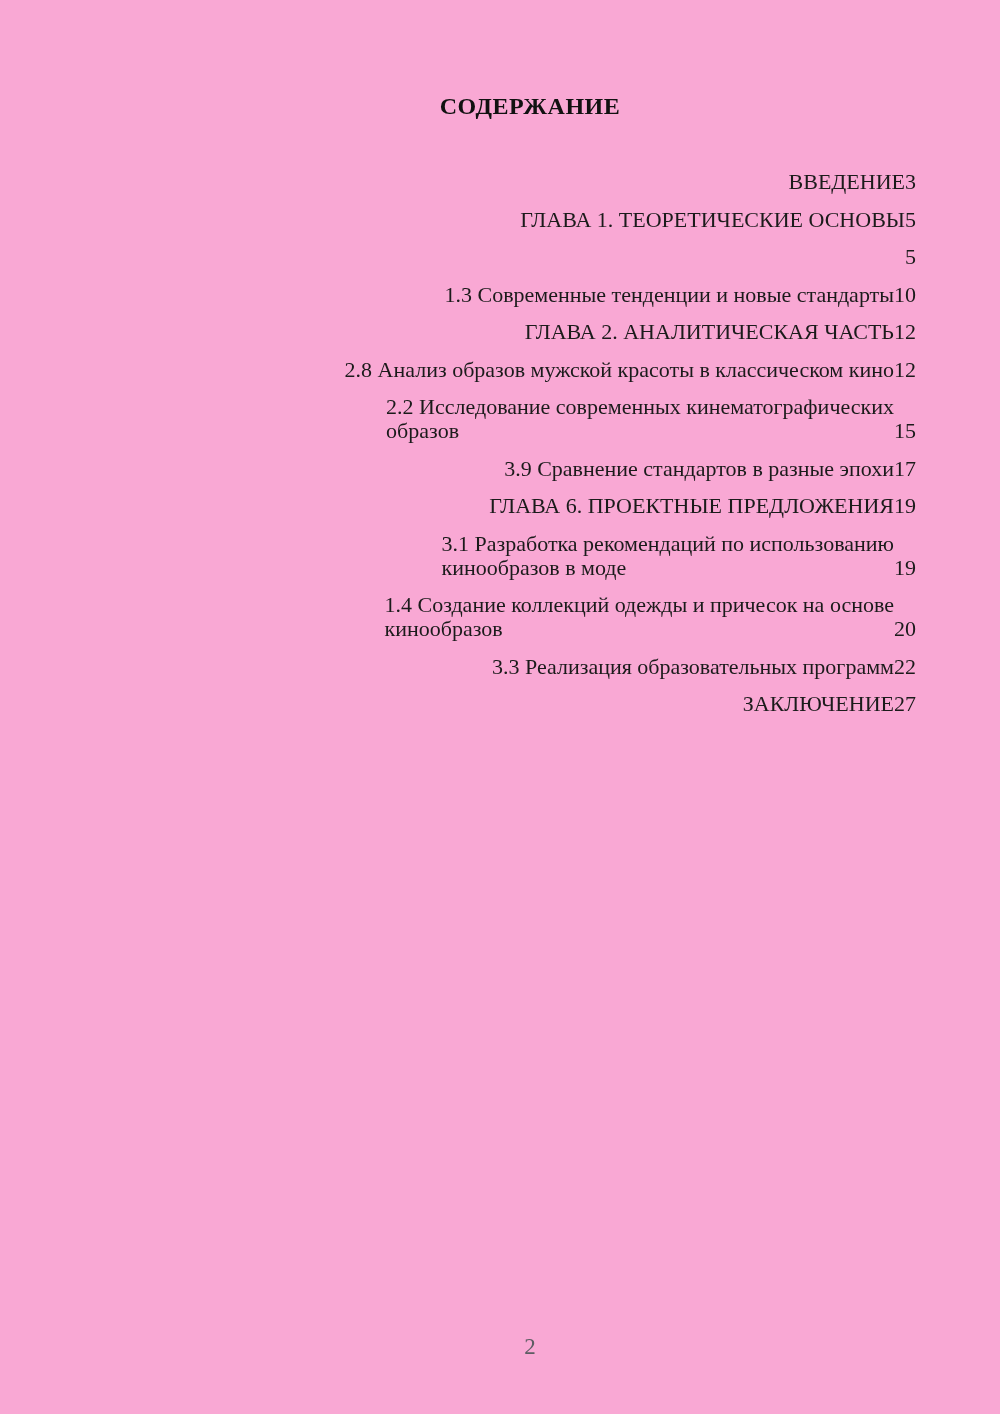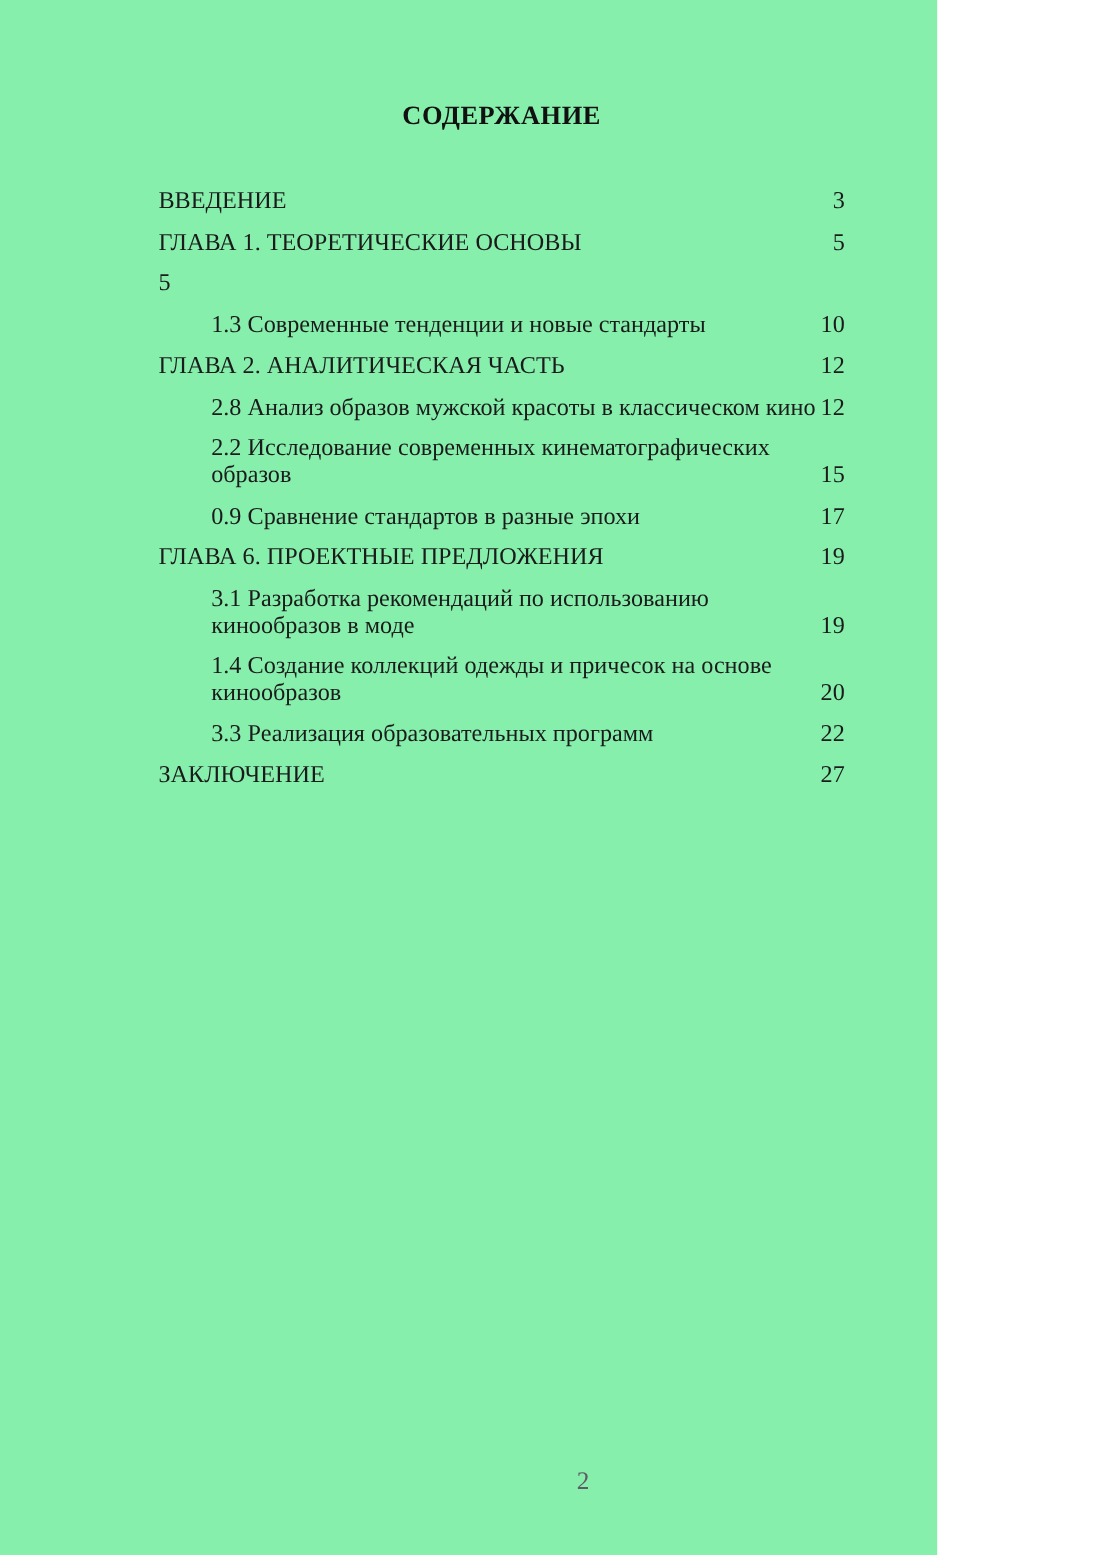--- a/index.html
+++ b/index.html
@@ -2,23 +2,23 @@
 <html><head>
 <meta charset="utf-8">
 <style>
   html, body {
     margin: 0;
     padding: 0;
     background: #ffffff;
   }
   .doc-page {
     position: relative;
-    width: 852px;
+    width: 1000px;
     height: 1414px;
-    background: #86efac;
+    background: #f9a8d4;
     font-family: "Liberation Serif", "DejaVu Serif", serif;
     color: #1b1b1b;
     overflow: hidden;
     box-sizing: border-box;
   }
   .content {
     margin-left: 144px;
     margin-right: 84px; 
   }
   .toc-title {
@@ -29,21 +29,21 @@
     line-height: 28px;
     font-weight: bold;
     letter-spacing: 0.5px;
     color: #111111;
   }
   .toc-list {
     margin-top: 50px;
   }
   .toc-row {
     display: flex;
-    justify-content: space-between;
+    justify-content: flex-end;
     align-items: flex-end;
     font-size: 22px;
     line-height: 24px;
     margin-bottom: 13.5px;
     cursor: default;
   }
   .toc-row.sub .entry-title {
     padding-left: 48px;
   }
   .entry-title {
@@ -94,21 +94,21 @@
         <div class="toc-row sub">
           <span class="entry-title">2.8 Анализ образов мужской красоты в классическом кино</span>
           <span class="entry-page">12</span>
         </div>
         <div class="toc-row sub">
           <span class="entry-title">2.2 Исследование современных кинематографических
 образов</span>
           <span class="entry-page">15</span>
         </div>
         <div class="toc-row sub">
-          <span class="entry-title">0.9 Сравнение стандартов в разные эпохи</span>
+          <span class="entry-title">3.9 Сравнение стандартов в разные эпохи</span>
           <span class="entry-page">17</span>
         </div>
         <div class="toc-row">
           <span class="entry-title">ГЛАВА 6. ПРОЕКТНЫЕ ПРЕДЛОЖЕНИЯ</span>
           <span class="entry-page">19</span>
         </div>
         <div class="toc-row sub">
           <span class="entry-title">3.1 Разработка рекомендаций по использованию
 кинообразов в моде</span>
           <span class="entry-page">19</span>

